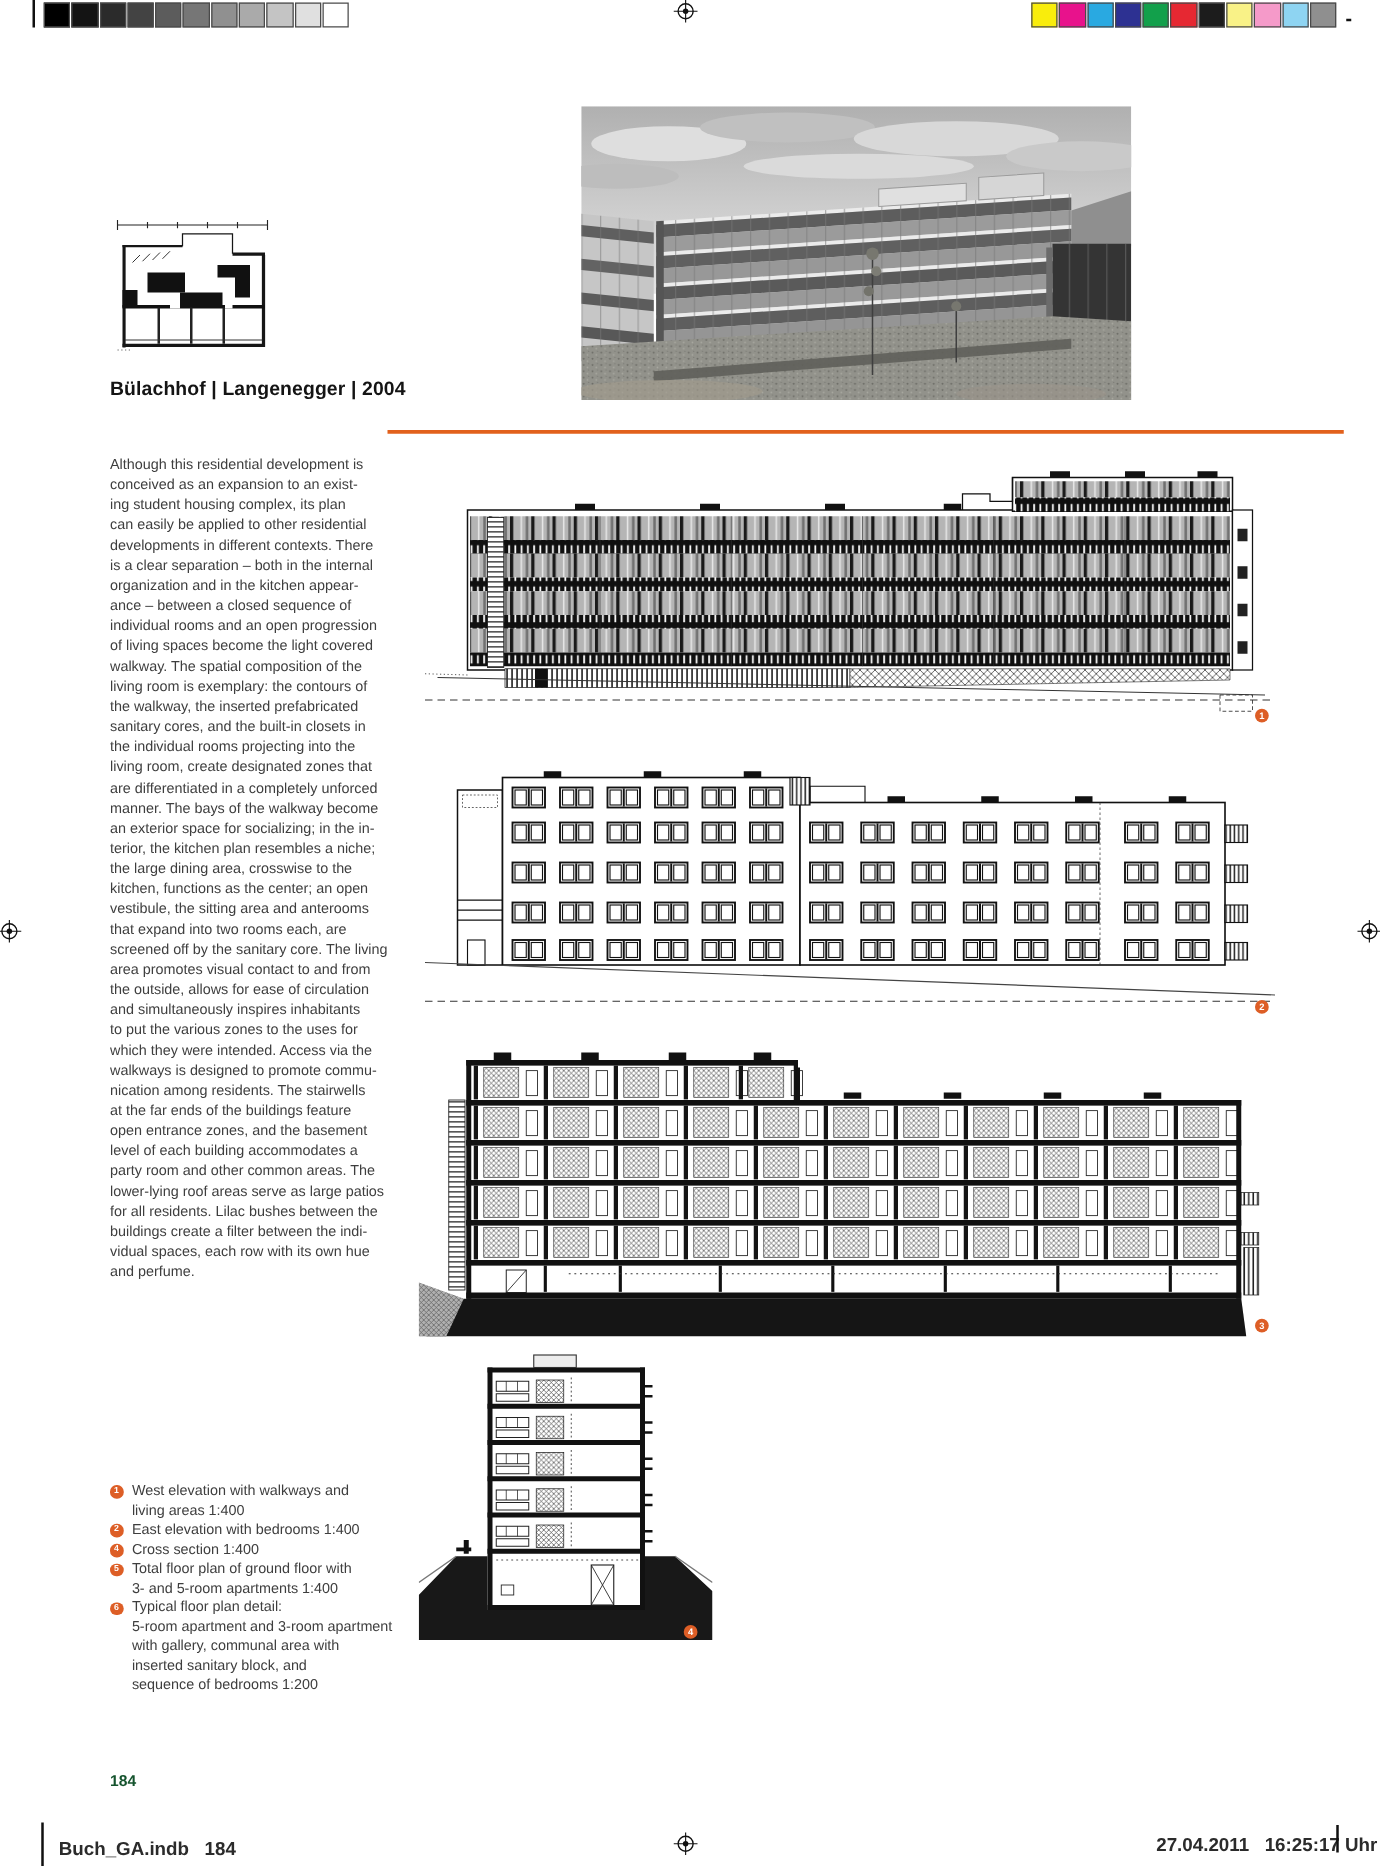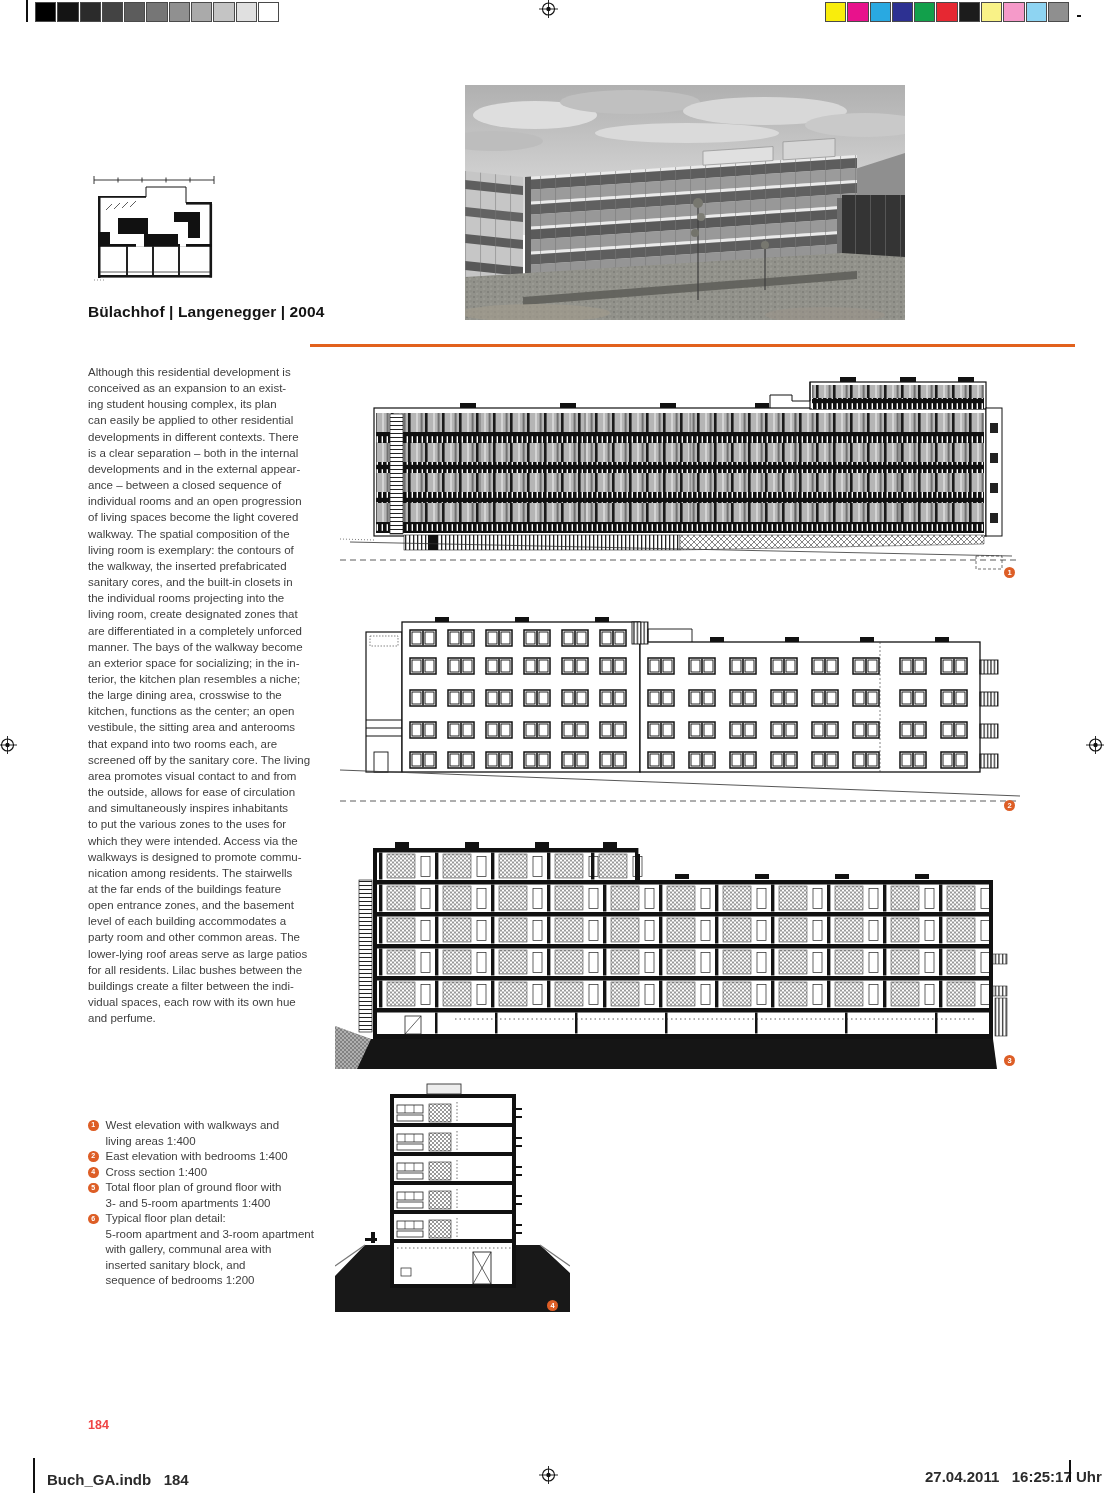--- a/index.html
+++ b/index.html
@@ -13,26 +13,26 @@
   
   .title{position:absolute;left:88px;top:303px;font-size:15.5px;font-weight:700;color:#141414;letter-spacing:.1px;}
   .rule{position:absolute;left:310px;top:344px;width:765px;height:2.6px;background:#e2611c;}
   .article{position:absolute;left:88px;top:364px;width:262px;}
   .bline{font-size:11.5px;line-height:16.15px;color:#3e3e3e;white-space:nowrap;}
   
   .fig{position:absolute;}
   .badge{position:absolute;width:11px;height:11px;border-radius:50%;background:#dd5e26;color:#fff;
          font-size:7.5px;font-weight:700;display:flex;align-items:center;justify-content:center;}
   
-  .caps{position:absolute;left:88px;top:1118px;width:250px;}
+  .caps{position:absolute;left:88px;top:1186px;width:250px;}
   .cap{display:flex;gap:7px;align-items:flex-start;}
   .cnum{flex:0 0 auto;width:10.5px;height:10.5px;border-radius:50%;background:#dd5e26;color:#fff;
         font-size:7px;font-weight:700;text-align:center;line-height:10.5px;margin-top:2.4px;}
   .ctext div{font-size:11.5px;line-height:15.55px;color:#3e3e3e;white-space:nowrap;}
-  .pageno{position:absolute;left:88px;top:1418px;font-size:12.5px;font-weight:700;color:#ef4444;}
+  .pageno{position:absolute;left:88px;top:1418px;font-size:12.5px;font-weight:700;color:#14532d;}
   .imprint{position:absolute;font-size:15px;font-weight:700;color:#2b2b2b;white-space:pre;}
 </style>
 </head>
 <body>
 
 <div class="page">
 
   <div class="vline" style="left:26px;top:0;width:2px;height:22px"></div>
   <div class="bar" style="left:35px;top:2px">
       <div class="csq" style="background: rgb(0, 0, 0);"></div>
@@ -202,21 +202,21 @@
     </svg>
   </div>
 
   <div class="article">
       <div class="bline">Although this residential development is</div>
       <div class="bline">conceived as an expansion to an exist-</div>
       <div class="bline">ing student housing complex, its plan</div>
       <div class="bline">can easily be applied to other residential</div>
       <div class="bline">developments in different contexts. There</div>
       <div class="bline">is a clear separation – both in the internal</div>
-      <div class="bline">developments and in the external appear-</div>
+      <div class="bline">organization and in the kitchen appear-</div>
       <div class="bline">ance – between a closed sequence of</div>
       <div class="bline">individual rooms and an open progression</div>
       <div class="bline">of living spaces become the light covered</div>
       <div class="bline">walkway. The spatial composition of the</div>
       <div class="bline">living room is exemplary: the contours of</div>
       <div class="bline">the walkway, the inserted prefabricated</div>
       <div class="bline">sanitary cores, and the built-in closets in</div>
       <div class="bline">the individual rooms projecting into the</div>
       <div class="bline">living room, create designated zones that</div>
       <div class="bline">are differentiated in a completely unforced</div>

